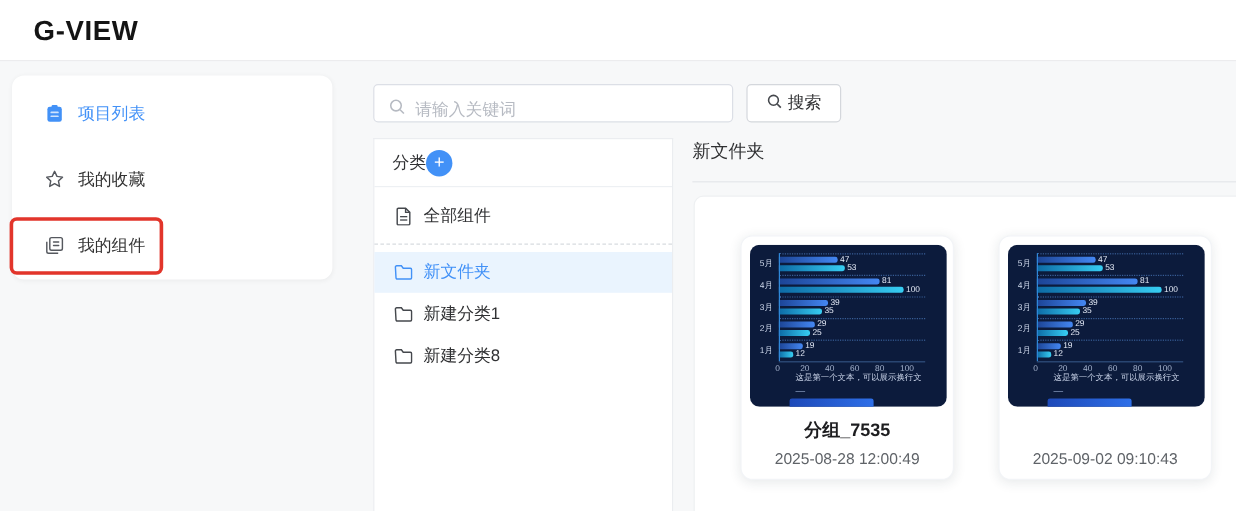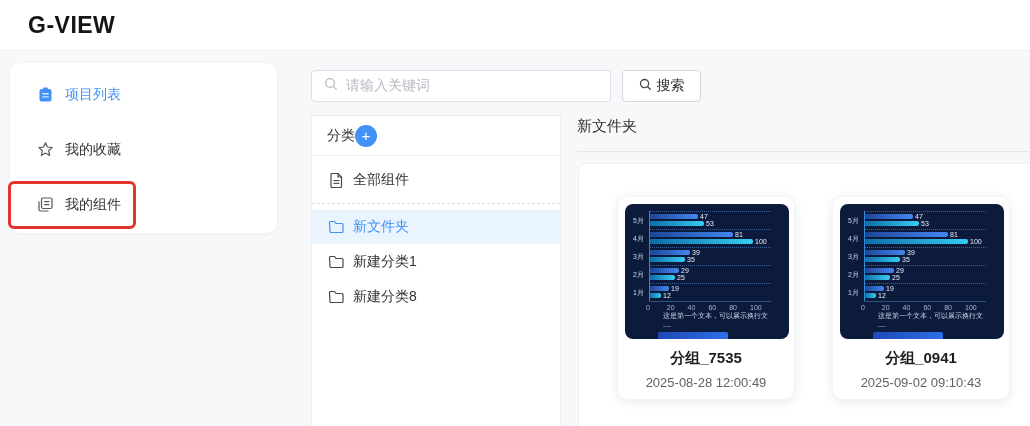--- a/index.html
+++ b/index.html
@@ -34,21 +34,21 @@
   .side-item.active { color:#4291f7; }
   .annotation-box {
     position:absolute; left:8px; top:181px; width:128px; height:48px;
     border:3px solid #e2352b; border-radius:6px; pointer-events:none;
   }
 
   
   .search-input {
     position:absolute; left:311px; top:70px; width:300px; height:32px;
     background:#fff; border:1px solid #dcdfe6; border-radius:4px;
-    display:flex; align-items:center; gap:8px; padding:0 12px;
+    display:flex; align-items:flex-end; gap:8px; padding:0 12px;
   }
   .search-input .ph { font-size:14px; color:#b6bac2; }
   .search-btn {
     position:absolute; left:622px; top:70px; width:79px; height:32px;
     background:#fff; border:1px solid #d4d7dc; border-radius:4px;
     display:flex; align-items:center; justify-content:center; gap:5px;
     font-size:14px; color:#303133; cursor:pointer;
   }
 
   
@@ -314,18 +314,17 @@
             <div class="mc-el mc-tick" style="left: 41.8px; top: 100px;">20</div>
             <div class="mc-el mc-tick" style="left: 62.6px; top: 100px;">40</div>
             <div class="mc-el mc-tick" style="left: 83.4px; top: 100px;">60</div>
             <div class="mc-el mc-tick" style="left: 104.2px; top: 100px;">80</div>
             <div class="mc-el mc-tick" style="left: 125px; top: 100px;">100</div>
             <div class="mc-el mc-caption" style="left: 38px; top: 108px;">这是第一个文本，可以展示换行文</div>
             <div class="mc-el mc-dash" style="left: 38px; top: 118px;">—</div>
             <div class="mc-el mc-block" style="left: 33px; top: 128px; width: 70px; height: 16px; background: linear-gradient(90deg, rgb(29, 73, 184), rgb(46, 111, 232));"></div>
           </div>
     </div>
-    <div class="item-name">分组_0941</div>
     <div class="item-time">2025-09-02 09:10:43</div>
   </div>
     </div>
 
 </div>
 
 </body></html>

